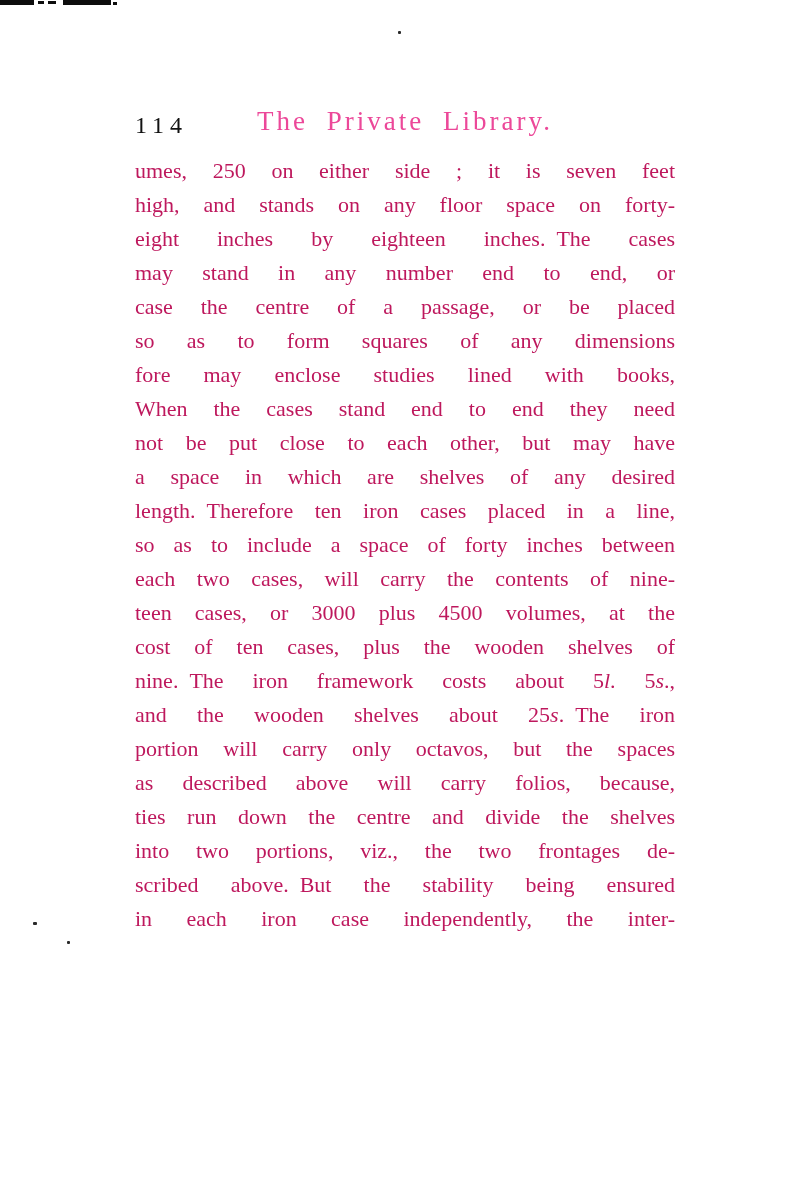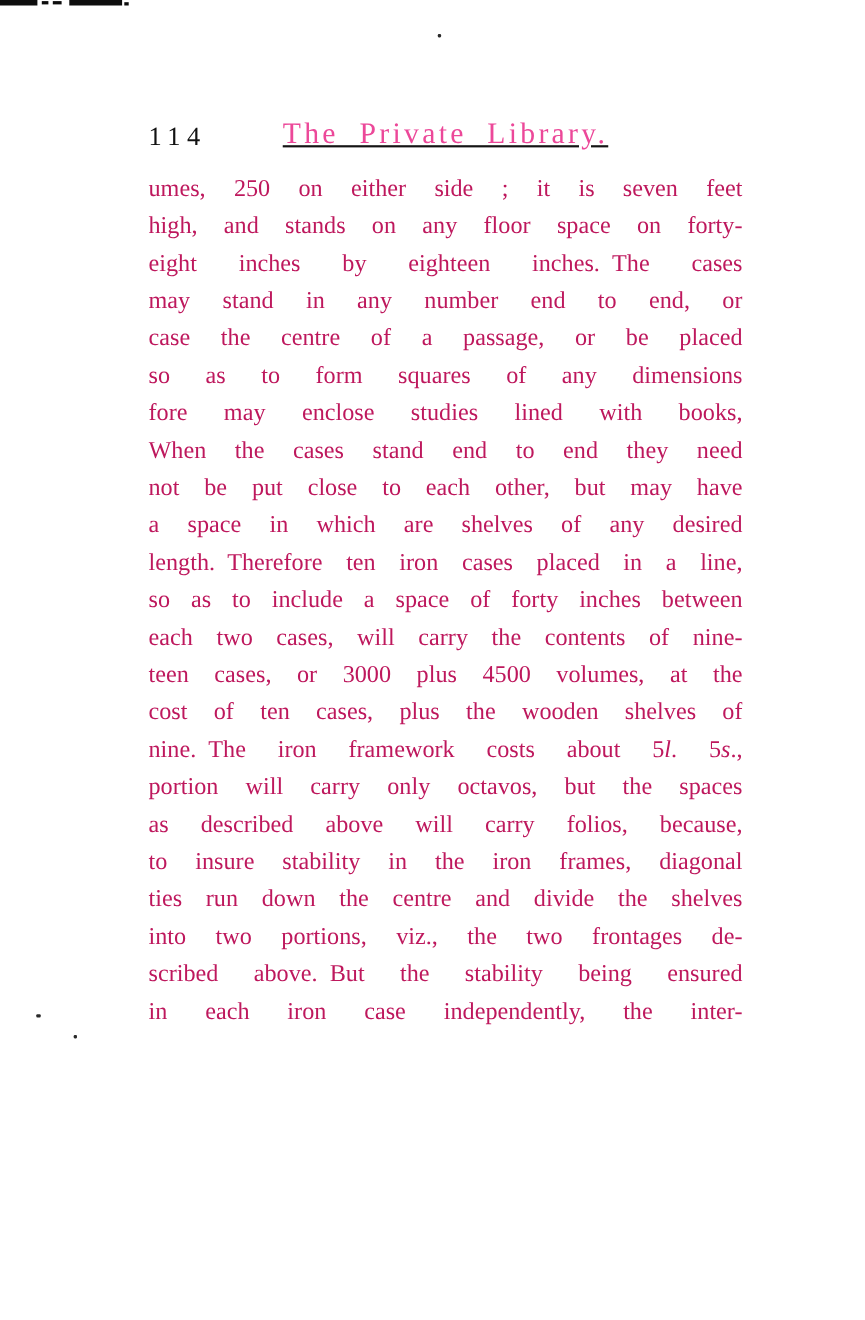--- a/index.html
+++ b/index.html
@@ -36,21 +36,20 @@
   .s1 { left: 398px; top: 31px; }
   .s2 { left: 33px;  top: 922px; width: 4px; }
   .s3 { left: 67px;  top: 941px; }
 
   .header {
     position: absolute;
     left: 135px;
     top: 106px;
     width: 540px;
     height: 40px;
-    text-decoration: underline;
   }
   .pagenum {
     position: absolute;
     left: 0;
     top: 6px;
     font-size: 24px;
     letter-spacing: 6px;
     color: #121212;
   }
   .running-title {
@@ -112,22 +111,22 @@
       <div class="line"><span>fore may enclose studies lined with books,</span></div>
       <div class="line"><span>When the cases stand end to end they need</span></div>
       <div class="line"><span>not be put close to each other, but may have</span></div>
       <div class="line"><span>a space in which are shelves of any desired</span></div>
       <div class="line"><span>length. Therefore ten iron cases placed in a line,</span></div>
       <div class="line"><span>so as to include a space of forty inches between</span></div>
       <div class="line"><span>each two cases, will carry the contents of nine-</span></div>
       <div class="line"><span>teen cases, or 3000 plus 4500 volumes, at the</span></div>
       <div class="line"><span>cost of ten cases, plus the wooden shelves of</span></div>
       <div class="line"><span>nine. The iron framework costs about 5</span><span class="it">l</span><span>. 5</span><span class="it">s</span><span>.,</span></div>
+      <div class="line"><span>and the wooden shelves about 25</span><span class="it">s</span><span>. The iron</span></div>
       <div class="line"><span>portion will carry only octavos, but the spaces</span></div>
       <div class="line"><span>as described above will carry folios, because,</span></div>
-      <div class="line"><span>to insure stability in the iron frames, diagonal</span></div>
       <div class="line"><span>ties run down the centre and divide the shelves</span></div>
       <div class="line"><span>into two portions, viz., the two frontages de-</span></div>
       <div class="line"><span>scribed above. But the stability being ensured</span></div>
       <div class="line"><span>in each iron case independently, the inter-</span></div>
     </div>
 
 </div>
 
 </body></html>

